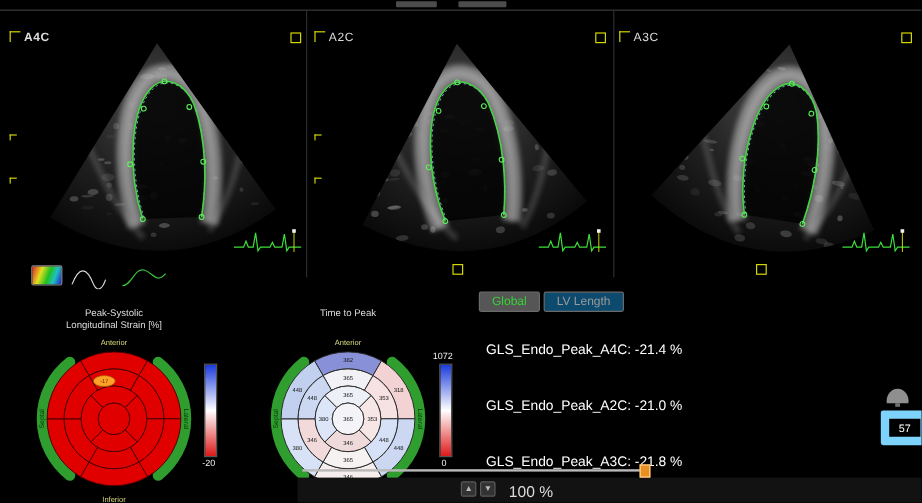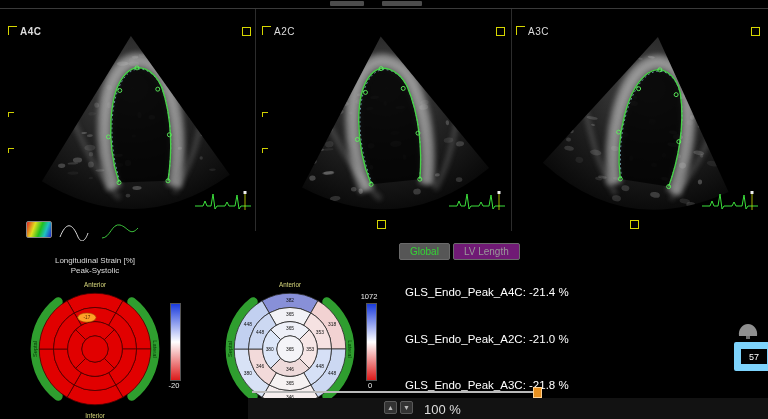--- a/index.html
+++ b/index.html
@@ -7,21 +7,21 @@
   #screen{position:relative;width:768px;height:419px;background:#000;}
   .abs{position:absolute;}
   .topline{top:8px;left:0;width:768px;height:1px;background:#3a3a3a;}
   .redact{top:1px;height:5px;background:#8a8a8a;opacity:.55;border-radius:1px;}
   .vsep{top:9px;width:1px;height:222px;background:#2c2c2c;}
   .plabel{color:#dcdcdc;font-size:10px;letter-spacing:.5px;}
   .ysq{width:7px;height:7px;border:1px solid #d6d600;}
   .corner{width:8px;height:8px;border-left:1px solid #d6d600;border-top:1px solid #d6d600;}
   .tick{width:5px;height:4px;border-left:1px solid #cfcf00;border-top:1px solid #cfcf00;}
   .btnrow{left:399px;top:229px;display:flex;gap:3px;margin-top:14px;}
-  .btn{font-size:10px;padding:2px 10px;border:1px solid #6a6a6a;background:#701a75;color:#9a9a9a;border-radius:2px;font-family:"Liberation Sans",sans-serif;cursor:pointer;}
+  .btn{font-size:10px;padding:2px 10px;border:1px solid #6a6a6a;background:#0c4a6e;color:#9a9a9a;border-radius:2px;font-family:"Liberation Sans",sans-serif;cursor:pointer;}
   .btn.active{background:#565656;color:#35d435;}
   .gls{left:405px;top:254px;color:#fff;font-size:11.5px;line-height:15.5px;white-space:pre;}
   .betitle{color:#dcdcdc;font-size:8px;line-height:9.5px;text-align:center;}
   .scalebar{width:9px;height:76px;border:1px solid #555;background:linear-gradient(#1a3bdd,#ffffff 50%,#dd1a1a);}
   .scalelab{color:#eee;font-size:7.5px;text-align:center;}
   .footbar{left:248px;top:398px;width:520px;height:21px;background:#121212;}
   .slidertrack{left:252px;top:391px;width:288px;height:2px;background:#b9b9b9;cursor:pointer;}
   .sliderhandle{left:533px;top:387px;width:7px;height:9px;background:#e79020;border:1px solid #ffd090;cursor:grab;}
   .fbtn{width:13px;height:13px;background:#333;border:1px solid #5a5a5a;color:#bbb;font-size:7px;display:flex;align-items:center;justify-content:center;border-radius:2px;cursor:pointer;padding:0;}
   .zoomlab{color:#ddd;font-size:13px;}
@@ -350,22 +350,22 @@
   </div>
 
   <div class="abs gls">
     <div>GLS_Endo_Peak_A4C: -21.4 %</div>
     <div>GLS_Endo_Peak_A2C: -21.0 %</div>
     <div>GLS_Endo_Peak_A3C: -21.8 %</div>
     
   </div>
 
   <div class="abs betitle" style="left:15px;top:256px;width:160px;">
+    <div>Peak-Systolic</div>
     <div>Longitudinal Strain [%]</div>
-    <div>Peak-Systolic</div>
   </div>
   <svg class="abs" id="be0" style="left:22px;top:276px;" width="146" height="146" viewBox="-72 -72 144 144">
       <path d="M-36.32,46.49 A59,59 0 0 1 -36.32,-46.49" stroke="#2f9e2f" stroke-width="9" fill="none" stroke-linecap="round"></path>
          <path d="M36.32,-46.49 A59,59 0 0 1 36.32,46.49" stroke="#2f9e2f" stroke-width="9" fill="none" stroke-linecap="round"></path>
       <path d="M-27.50,-47.63 A55,55 0 0 1 27.50,-47.63 L20.50,-35.51 A41,41 0 0 0 -20.50,-35.51 Z" fill="#e10000" stroke="#4d0000" stroke-width="0.8"></path>
       <path d="M27.50,-47.63 A55,55 0 0 1 55.00,0.00 L41.00,0.00 A41,41 0 0 0 20.50,-35.51 Z" fill="#e10000" stroke="#4d0000" stroke-width="0.8"></path>
       <path d="M55.00,0.00 A55,55 0 0 1 27.50,47.63 L20.50,35.51 A41,41 0 0 0 41.00,0.00 Z" fill="#e10000" stroke="#4d0000" stroke-width="0.8"></path>
       <path d="M27.50,47.63 A55,55 0 0 1 -27.50,47.63 L-20.50,35.51 A41,41 0 0 0 20.50,35.51 Z" fill="#e10000" stroke="#4d0000" stroke-width="0.8"></path>
       <path d="M-27.50,47.63 A55,55 0 0 1 -55.00,0.00 L-41.00,0.00 A41,41 0 0 0 -20.50,35.51 Z" fill="#e10000" stroke="#4d0000" stroke-width="0.8"></path>
       <path d="M-55.00,0.00 A55,55 0 0 1 -27.50,-47.63 L-20.50,-35.51 A41,41 0 0 0 -41.00,0.00 Z" fill="#e10000" stroke="#4d0000" stroke-width="0.8"></path>
@@ -385,20 +385,21 @@
       <text x="0" y="-61" font-size="6.2" fill="#d8d87c" text-anchor="middle" font-family="Liberation Sans, sans-serif">Anterior</text>
       <text x="0" y="68" font-size="6.2" fill="#d8d87c" text-anchor="middle" font-family="Liberation Sans, sans-serif">Inferior</text>
       <text transform="translate(-59.5,0) rotate(-90)" font-size="5.6" fill="#033903" text-anchor="middle" dy="2" font-family="Liberation Sans, sans-serif">Septal</text>
       <text transform="translate(59.5,0) rotate(90)" font-size="5.6" fill="#033903" text-anchor="middle" dy="2" font-family="Liberation Sans, sans-serif">Lateral</text>
     </svg>
   <div class="abs scalelab" style="left:162px;top:310px;width:26px;">20</div>
   <div class="abs scalebar" style="left:170px;top:303px;"></div>
   <div class="abs scalelab" style="left:160px;top:381px;width:28px;">-20</div>
 
   <div class="abs betitle" style="left:210px;top:256px;width:160px;">
+    <div>Time to Peak</div>
   </div>
   <svg class="abs" id="be1" style="left:217px;top:276px;" width="146" height="146" viewBox="-72 -72 144 144">
       <path d="M-36.32,46.49 A59,59 0 0 1 -36.32,-46.49" stroke="#2f9e2f" stroke-width="9" fill="none" stroke-linecap="round"></path>
          <path d="M36.32,-46.49 A59,59 0 0 1 36.32,46.49" stroke="#2f9e2f" stroke-width="9" fill="none" stroke-linecap="round"></path>
       <path d="M-27.50,-47.63 A55,55 0 0 1 27.50,-47.63 L20.50,-35.51 A41,41 0 0 0 -20.50,-35.51 Z" fill="#8890d8" stroke="#2a2a2a" stroke-width="0.8"></path>
       <text x="0.00" y="-48.00" font-size="4.8" fill="#101010" text-anchor="middle" dy="1.7" font-family="Liberation Sans, sans-serif">382</text>
       <path d="M27.50,-47.63 A55,55 0 0 1 55.00,0.00 L41.00,0.00 A41,41 0 0 0 20.50,-35.51 Z" fill="#f2d2d2" stroke="#2a2a2a" stroke-width="0.8"></path>
       <text x="41.57" y="-24.00" font-size="4.8" fill="#101010" text-anchor="middle" dy="1.7" font-family="Liberation Sans, sans-serif">318</text>
       <path d="M55.00,0.00 A55,55 0 0 1 27.50,47.63 L20.50,35.51 A41,41 0 0 0 41.00,0.00 Z" fill="#ccd8f2" stroke="#2a2a2a" stroke-width="0.8"></path>
       <text x="41.57" y="24.00" font-size="4.8" fill="#101010" text-anchor="middle" dy="1.7" font-family="Liberation Sans, sans-serif">448</text>

